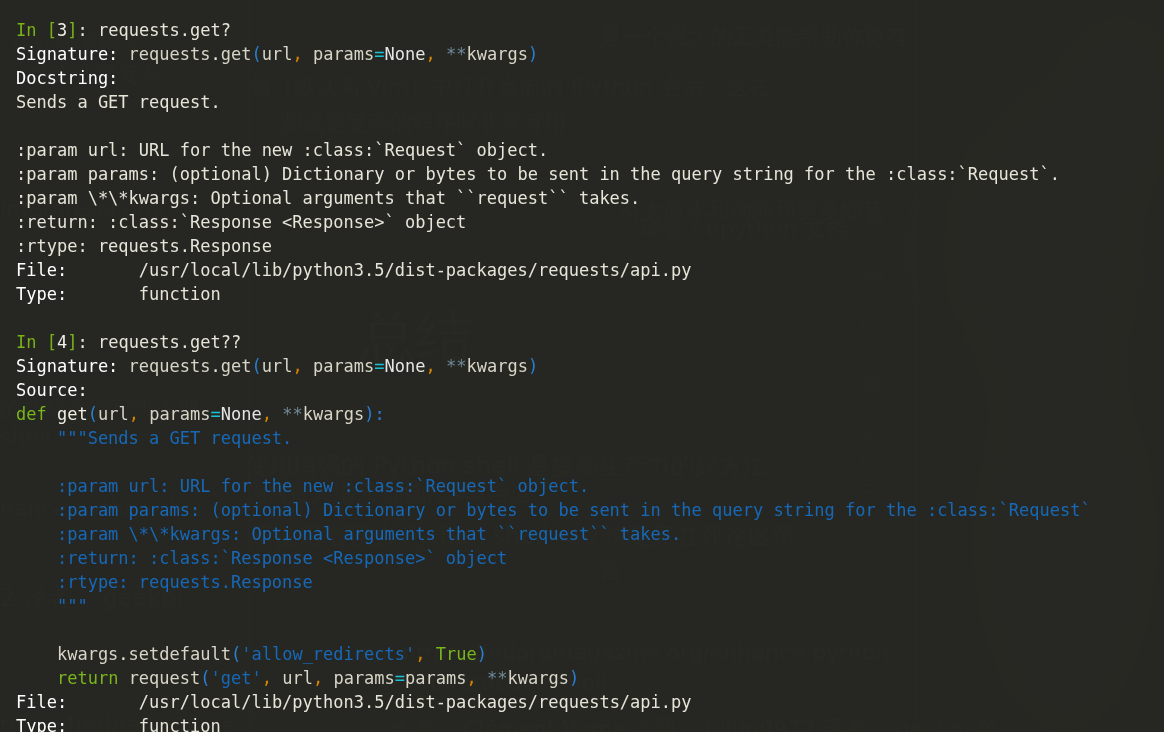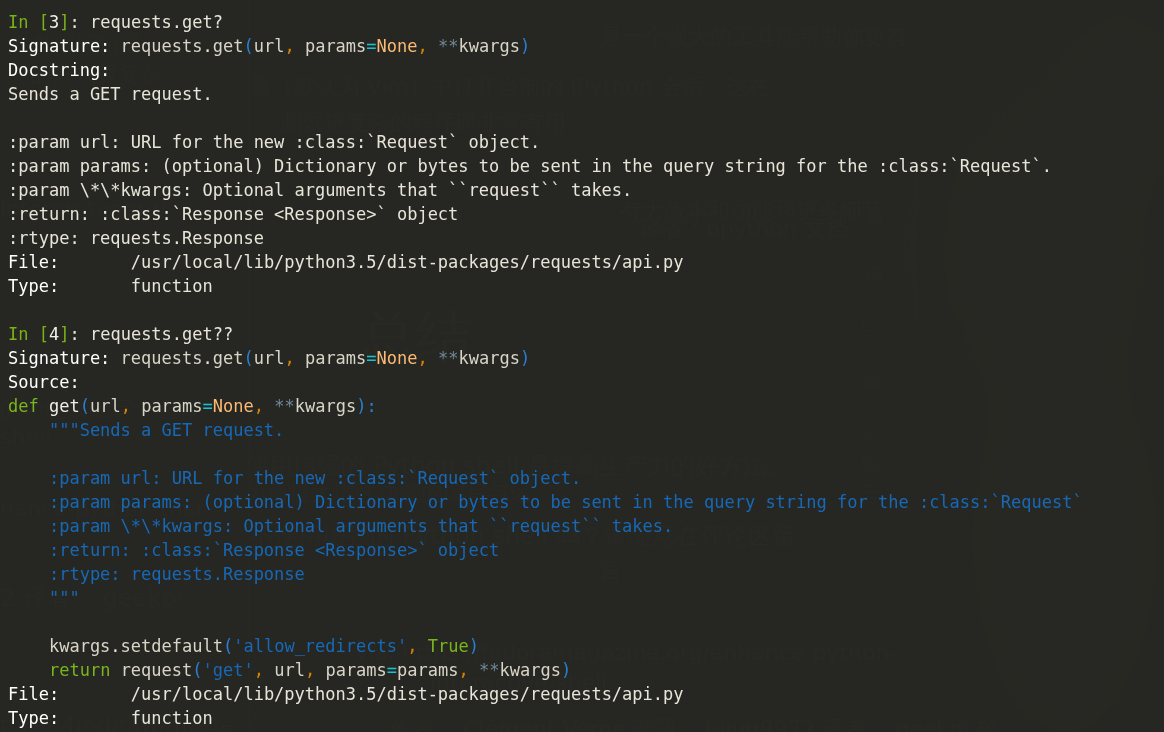--- a/index.html
+++ b/index.html
@@ -66,21 +66,21 @@
     color: #26261f;
     font-family: "DejaVu Sans", "Liberation Sans", sans-serif;
     user-select: none;
   }
 
   
   #terminal {
     position: absolute;
     inset: 0;
     background: rgba(40, 41, 35, 0.93);
-    padding: 4px;
+    padding: 12px;
     box-sizing: border-box;
   }
   #term-body {
     position: relative;
     padding: 6px 0 0 4px;
     font-family: "DejaVu Sans Mono", "Liberation Mono", monospace;
     font-size: 17px;
     line-height: 24px;
     white-space: pre;
     letter-spacing: 0px;
@@ -90,21 +90,21 @@
     white-space: pre;
   }
 
   
   .c-default { color: #e7e4d8; }      
   .c-prompt  { color: #7ab317; }      
   .c-promptn { color: #f2f1e8; }      
   .c-field   { color: #ffffff; }      
   .c-name    { color: #d8d5c7; }      
   .c-kw      { color: #79b51c; }      
-  .c-builtin { color: #fdba74; }      
+  .c-builtin { color: #e5e5e5; }      
   .c-punct   { color: #2a7fd4; }      
   .c-op      { color: #19c3d6; }      
   .c-comma   { color: #d78500; }      
   .c-star    { color: #6f8899; }      
   .c-str     { color: #1769b8; }      
   .c-fn      { color: #f0eee3; }      
 </style>
 </head>
 <body>
 

